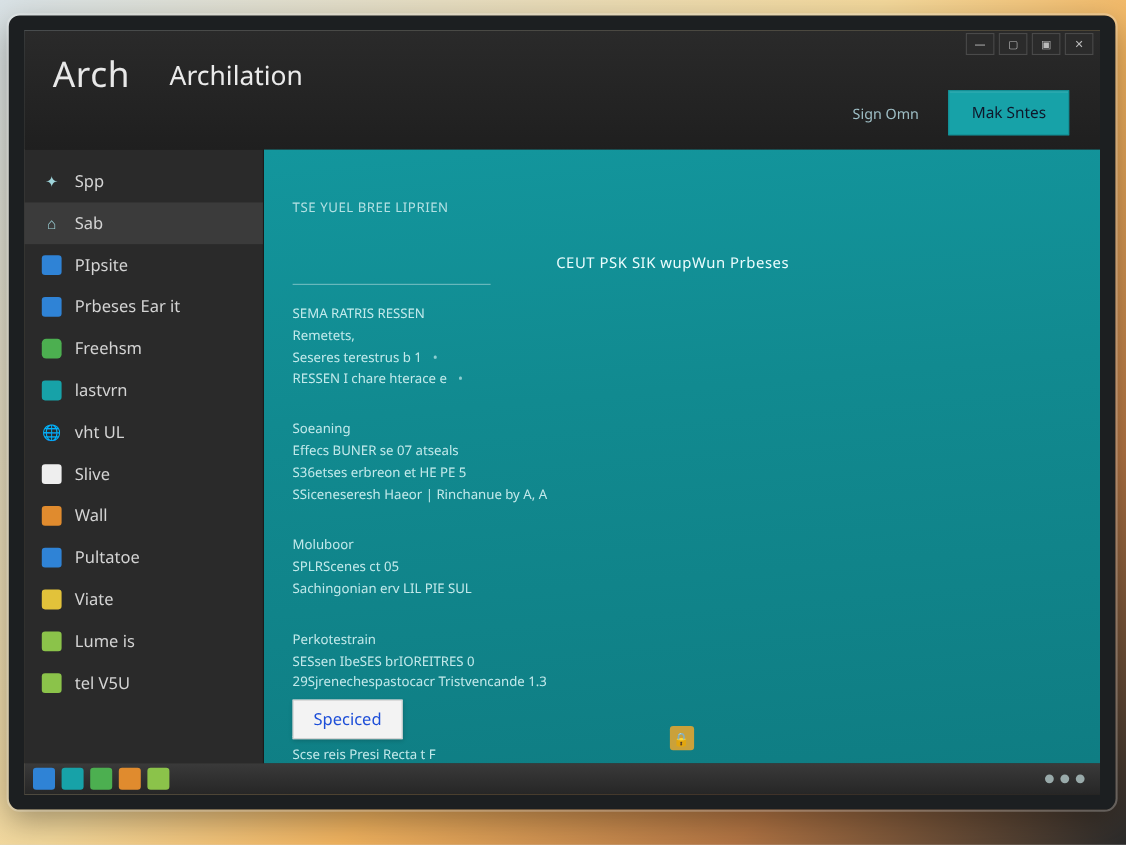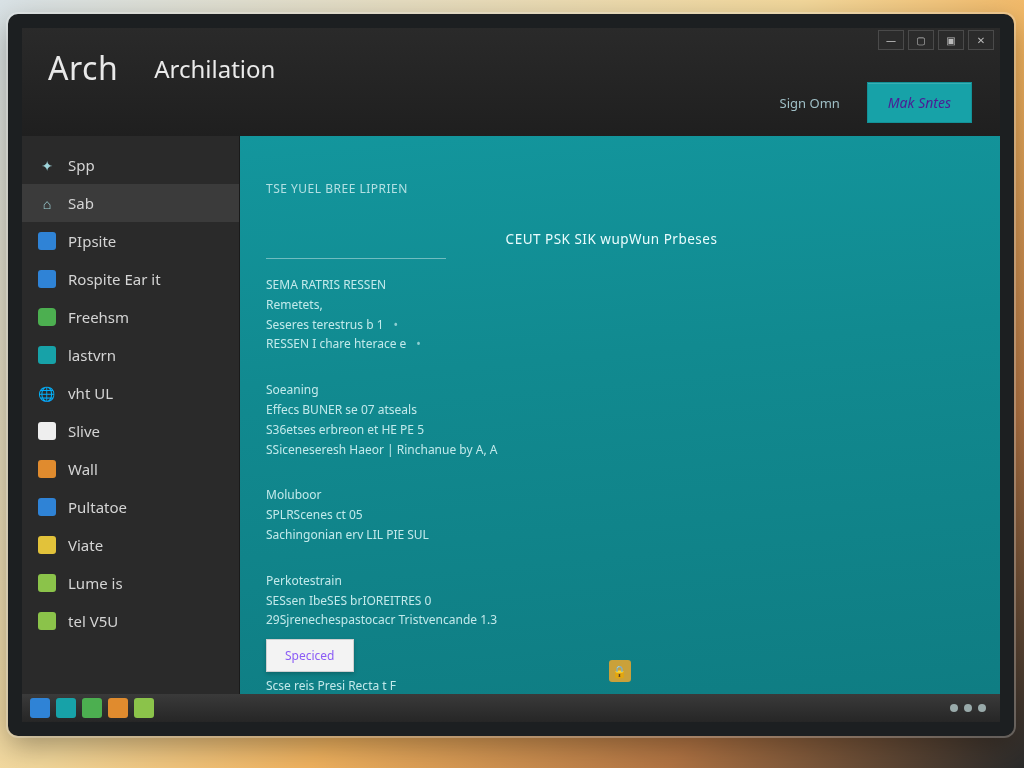--- a/index.html
+++ b/index.html
@@ -38,21 +38,21 @@
     display: flex; align-items: flex-start;
     padding: 18px 22px 0 26px;
     gap: 36px;
   }
   .brand { font-size: 32px; font-weight: 400; letter-spacing: .5px; color: #e8e8e8; }
   .wintitle { font-size: 24px; font-weight: 400; color: #eaeaea; margin-top: 6px; }
   .winctrls { position: absolute; top: 2px; right: 6px; display: flex; gap: 4px; }
   .winctrls .ctl { width: 26px; height: 20px; border: 1px solid #4a4a4a; background: #2b2b2b; display:flex; align-items:center; justify-content:center; color:#bbb; font-size:10px; }
   .top-actions { position: absolute; right: 28px; top: 54px; display: flex; gap: 12px; align-items: center; }
   .link-muted { color:#9fbfc6; font-size:13px; padding: 10px 14px; border:1px solid rgba(255,255,255,.0); }
-  .btn-primary { background:#17a2a8; color:#4c1d95; font-size:14px; padding: 10px 20px; border:1px solid #139197; box-shadow: inset 0 1px 0 rgba(255,255,255,.15); font-style: italic; }
+  .btn-primary { background:#17a2a8; color:#0f172a; font-size:14px; padding: 10px 20px; border:1px solid #139197; box-shadow: inset 0 1px 0 rgba(255,255,255,.15); }
   .btn-small-accent { position:absolute; right:28px; top:116px; background:#1fb4bb; color:#fff; font-size:12px; padding:5px 18px; border-radius:2px; }
   .subheader {
     position:absolute; left:220px; right:0; top:150px;
     color:#e7e7e7; font-size:15px; font-weight:500;
     padding: 10px 18px 8px 18px;
     border-bottom: 1px solid rgba(255,255,255,.6);
     background: linear-gradient(180deg, rgba(255,255,255,.02), rgba(255,255,255,0));
   }
   .body { flex:1; display:flex; min-height:0; }
   
@@ -82,21 +82,21 @@
     overflow:hidden;
   }
   .main .crumb { position:absolute; top:44px; left:26px; font-size:12px; color:#cfeef0; opacity:.85; letter-spacing:.5px; }
   .section-title { font-size:13.5px; letter-spacing:.5px; margin: 20px 0 10px 0; color:#eafcfd;text-align:center; }
   .hr { height:1px; width:180px; background:rgba(255,255,255,.4); margin-bottom:16px; }
   .block { margin-bottom: 26px; }
   .line { font-size:12px; line-height:1.65; color:#d2f2f3; opacity:.92; white-space:nowrap; }
   .line .dot::after { content:"•"; margin:0 10px; opacity:.7; }
   .save-btn {
     position:absolute; left:26px; bottom:22px;
-    background:#f3f3f3; color:#8b5cf6; font-size:12px; padding:7px 18px;
+    background:#f3f3f3; color:#1d4ed8; font-size:15px; padding:7px 18px;
     border:1px solid #d0d0d0; box-shadow: 0 2px 4px rgba(0,0,0,.2);
   }
   .lock { position:absolute; left:50%; bottom:12px; transform:translateX(-50%); width:22px; height:22px; background:#caa13a; border-radius:3px; display:flex; align-items:center; justify-content:center; color:#3a2f0f; font-size:12px; }
   
   .taskbar {
     position:absolute; left:0; right:0; bottom:0; height:28px;
     background: linear-gradient(180deg,#3a3a3a,#262626);
     display:flex; align-items:center; padding:0 8px; gap:6px;
   }
   .taskbar .ticon { width:20px; height:20px; border-radius:3px; }
@@ -142,21 +142,21 @@
           <div class="side-item sel">
             <span class="ico">⌂</span>
             <span>Sab</span>
           </div>
           <div class="side-item">
             <span class="ico blue"></span>
             <span>PIpsite</span>
           </div>
           <div class="side-item">
             <span class="ico blue"></span>
-            <span>Rospite Ear it</span>
+            <span>Prbeses Ear it</span>
           </div>
           <div class="side-item">
             <span class="ico green"></span>
             <span>Freehsm</span>
           </div>
           <div class="side-item">
             <span class="ico teal"></span>
             <span>lastvrn</span>
           </div>
           <div class="side-item">

